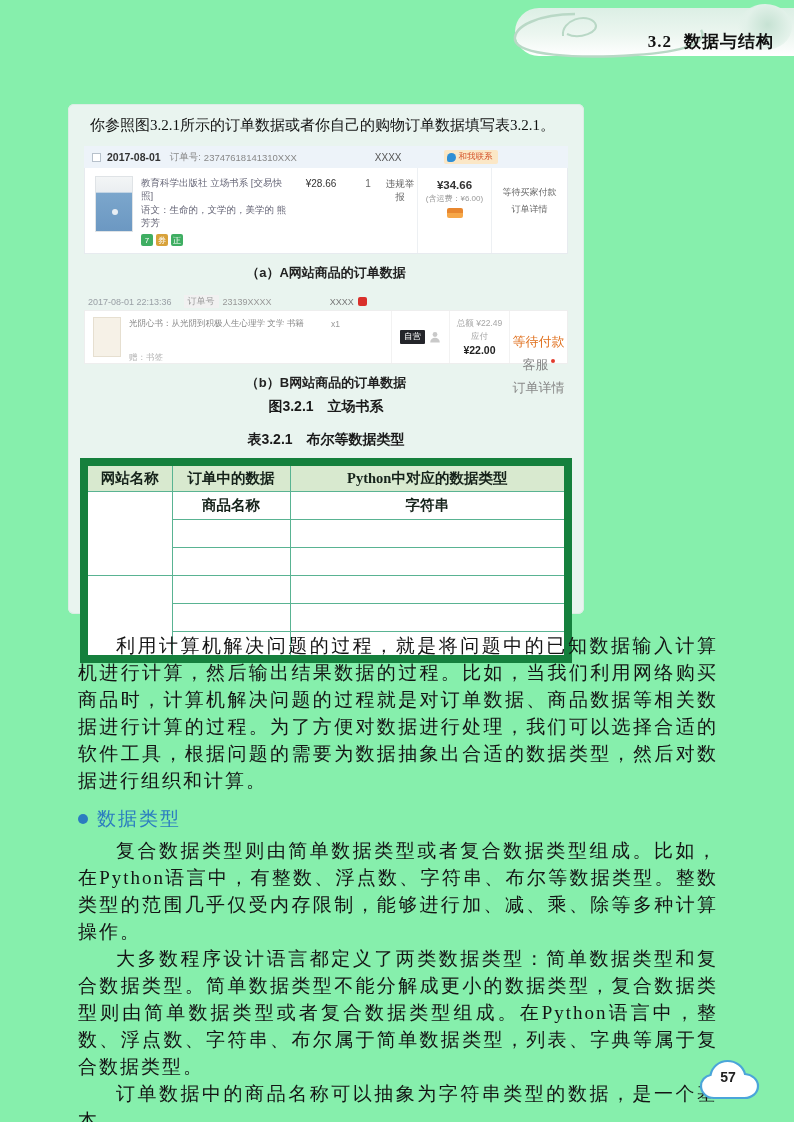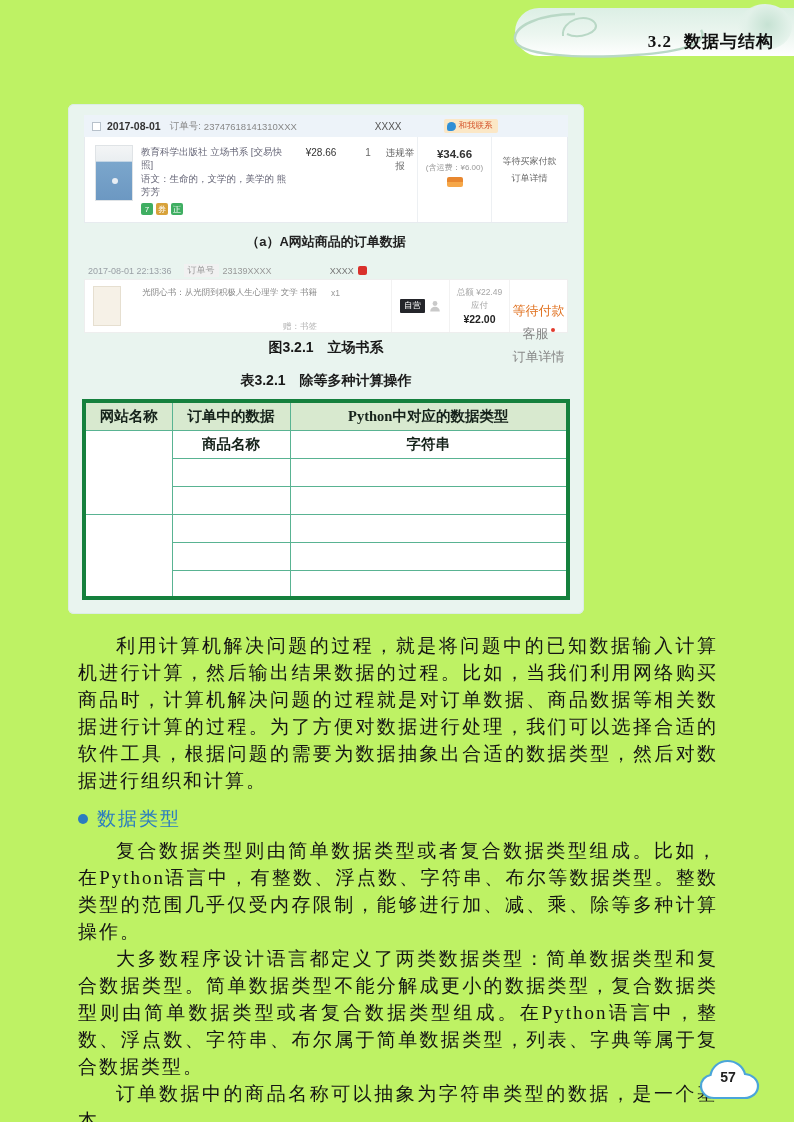--- a/index.html
+++ b/index.html
@@ -1,19 +1,19 @@
 <!DOCTYPE html>
 <html><head>
 <meta charset="utf-8">
 <style>
   * { box-sizing: border-box; margin: 0; padding: 0; }
   html,body { background:#fff; }
   .page {
     position: relative; width: 794px; height: 1122px; margin: 0 auto;
-    background: #bef264; overflow: hidden;
+    background: #86efac; overflow: hidden;
     font-family: "Liberation Sans", sans-serif; color:#1a1a1a;
   }
 
   
   .hdr { position:absolute; top:4px; left:505px; width:289px; height:58px; }
   .hdr-band { position:absolute; top:4px; left:10px; right:0; height:48px;
     background: linear-gradient(180deg, #dcefe5 0%, #ecf6f0 55%, #ffffff 100%);
     border-radius: 28px 0 0 28px; }
   .hdr-circle { position:absolute; top:0; right:2px; width:54px; height:46px; border-radius:50%;
     background: radial-gradient(circle at 55% 45%, #c6e2d3 0%, #e2f1e9 55%, rgba(255,255,255,0) 78%); }
@@ -65,21 +65,21 @@
 
   
   .ob-head { display:flex; align-items:center; height:17px; padding:0 4px; font-size:9px; color:#9aa0a6; }
   .ob-ono-l { margin-left:12px; background:#f1f1f1; padding:0 4px; color:#999; }
   .ob-ono { margin-left:4px; color:#999; }
   .ob-shop { margin-left:58px; color:#777; }
   .jd-ic { width:9px; height:9px; border-radius:2px; background:#d9302b; margin-left:4px; flex:none; }
   .ob-card { display:flex; background:#fff; border:1px solid #eeeeee; height:54px; }
   .ob-main { flex:1; display:flex; padding:6px 0 0 8px; }
   .book-b { width:28px; height:40px; flex:none; background:#f6f1e7; border:1px solid #e6dfd0; }
-  .ob-text { width:188px; margin-left:8px; font-size:8.5px; color:#888; line-height:1.45;text-align:right; }
+  .ob-text { width:188px; margin-left:8px; font-size:8.5px; color:#888; line-height:1.45; }
   .ob-note { color:#b5b5b5; margin-top:22px; }
   .ob-qty { margin-left:14px; font-size:8.5px; color:#999; padding-top:2px; }
   .ob-badgecell { width:58px; border-left:1px solid #f2f2f2; display:flex;
     align-items:center; justify-content:center; gap:4px; }
   .self { background:#24252a; color:#fff; font-size:8.5px; padding:1px 4px; border-radius:1px; }
   .ob-totals { width:60px; border-left:1px solid #f2f2f2; text-align:center;
     font-size:8.5px; color:#a6a6a6; padding-top:6px; line-height:1.5; }
   .pay-amt { font-size:10.5px; color:#222; font-weight:bold; }
   .ob-actions { width:58px; border-left:1px solid #f2f2f2; text-align:center;
     font-size:13px; padding-top:20px; line-height:1.75; }
@@ -88,21 +88,21 @@
   .dot-red { display:inline-block; width:4px; height:4px; border-radius:50%; background:#e23b2e;
     vertical-align:super; margin-left:2px; }
   .lnk-gray { color:#888; cursor:pointer; }
 
   
   .cap { text-align:center; font-size:13px; font-weight:bold; color:#222; margin-top:10px; }
   .figcap { text-align:center; font-size:14px; font-weight:bold; color:#1a1a1a; margin-top:6px; }
   .tbltitle { text-align:center; font-size:14px; font-weight:bold; color:#1a1a1a; margin-top:15px; }
 
   
-  .tbl { border-collapse:collapse; margin:9px auto 0; border:4px solid #15803d;
+  .tbl { border-collapse:collapse; margin:9px auto 0; border:8px solid #15803d;
     font-family:"Liberation Serif",serif; }
   .tbl th, .tbl td { border:1.5px solid #59b392; text-align:center; }
   .tbl th { background:#d8e9cf; font-size:14.5px; font-weight:bold; color:#15221a; height:29px; }
   .tbl td { background:#fff; height:28px; font-size:14.5px; font-weight:bold; color:#15221a; }
   .w1 { width:88px; } .w2 { width:118px; } .w3 { width:278px; }
 
   
   .body-text { position:absolute; left:78px; top:632px; width:640px;
     font-family:"Liberation Serif",serif; font-size:19px; line-height:27px;
     letter-spacing:2px; color:#141414; text-align:justify; }
@@ -128,20 +128,21 @@
     <svg class="hdr-swirl" width="210" height="60" viewBox="0 0 210 60">
       <path d="M70 10 C 35 10, 8 22, 10 36 C 13 51, 70 55, 130 51 C 180 48, 204 38, 196 26" fill="none" stroke="#b9d8c6" stroke-width="2.5"></path>
       <path d="M58 32 C 56 16, 82 8, 90 19 C 96 28, 74 36, 62 30" fill="none" stroke="#b9d8c6" stroke-width="2"></path>
     </svg>
     <div class="hdr-title">
       <span class="no">3.2</span><span>数据与结构</span>
     </div>
   </div>
 
   <div class="panel">
+    <div class="intro">你参照图3.2.1所示的订单数据或者你自己的购物订单数据填写表3.2.1。</div>
 
     <div class="order">
       <div class="oa-head">
         <span class="cb"></span>
         <span class="oa-date">2017-08-01</span>
         <span class="oa-ono-l">订单号:</span>
         <span class="oa-ono">23747618141310XXX</span>
         <span class="oa-shop">XXXX</span>
         <span class="ww">
           <span class="ww-ic"></span>
@@ -206,23 +207,24 @@
           <div>应付</div>
           <div class="pay-amt">¥22.00</div>
         </div>
         <div class="ob-actions">
           <div class="st-orange">等待付款</div>
           <div class="svc"><span>客服</span><span class="dot-red"></span></div>
           <div class="lnk-gray">订单详情</div>
         </div>
       </div>
     </div>
+    <div class="cap">（b）B网站商品的订单数据</div>
 
     <div class="figcap">图3.2.1　立场书系</div>
-    <div class="tbltitle">表3.2.1　除等多种计算操作</div>
+    <div class="tbltitle">表3.2.1　布尔等数据类型</div>
 
     <table class="tbl">
       <tbody>
           <tr>
         <th class="w1">网站名称</th>
         <th class="w2">订单中的数据</th>
         <th class="w3">Python中对应的数据类型</th>
       </tr>
       <tr>
         <td class="w1" rowspan="3"></td>

